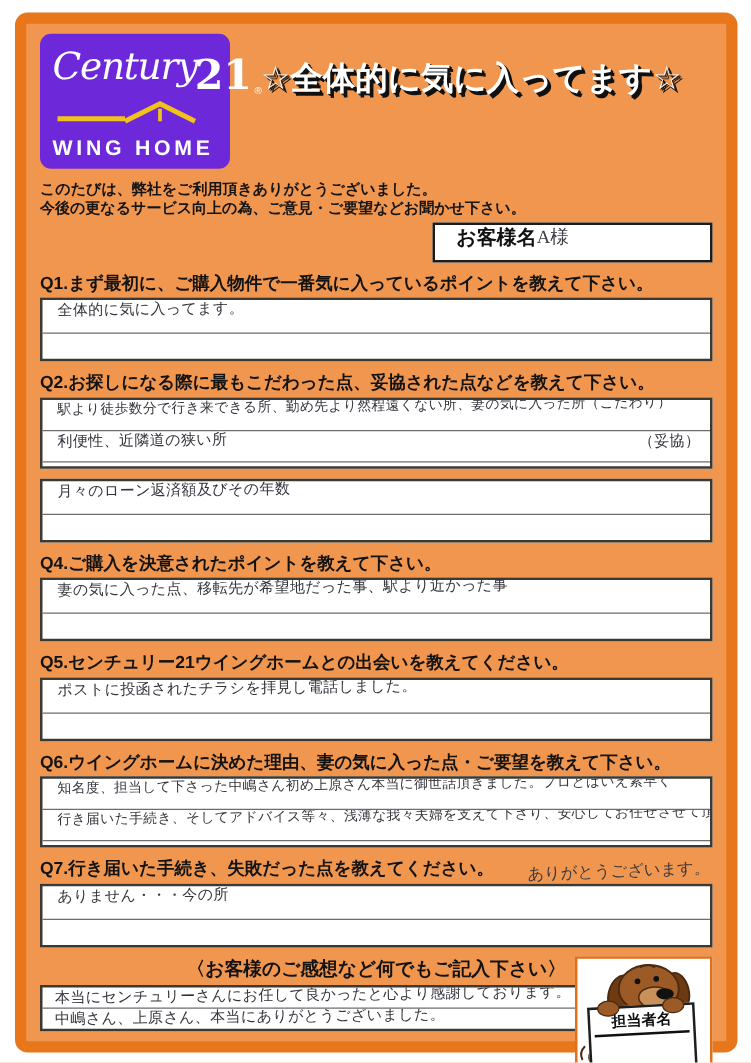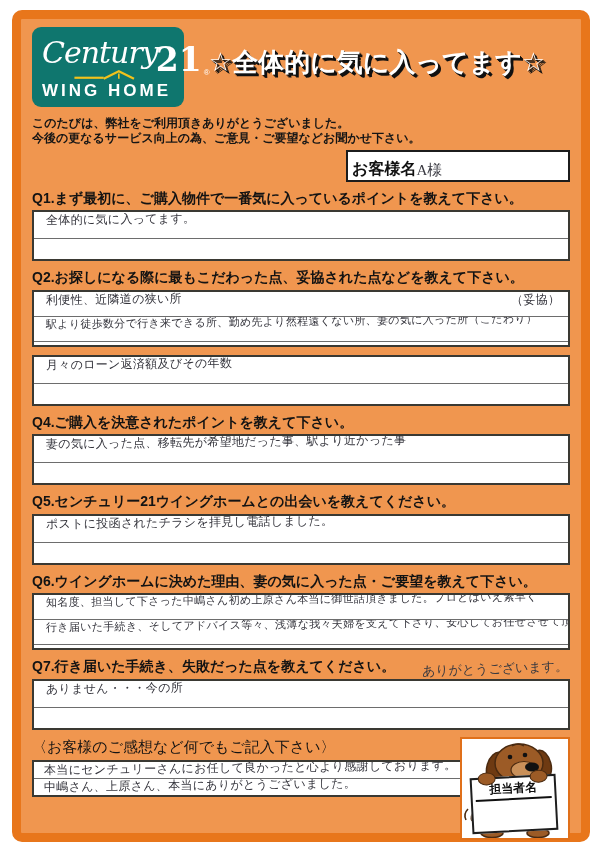--- a/index.html
+++ b/index.html
@@ -2,55 +2,55 @@
 <html><head>
 <meta charset="utf-8">
 <style>
   html,body{margin:0;padding:0;}
   .canvas{position:relative;width:601px;height:850px;background:#ffffff;overflow:hidden;
           font-family:"Liberation Sans","DejaVu Sans",sans-serif;}
   .sheet{position:absolute;left:12px;top:10px;width:578px;height:832px;box-sizing:border-box;
          background:#F0964F;border:9px solid #E8761B;border-radius:10px;padding:8px 11px 6px 11px;}
   
   .hdr{display:flex;align-items:flex-start;}
-  .logo{width:152px;height:80px;background:#0f766e;border-radius:9px;box-sizing:border-box;
+  .logo{width:152px;height:108px;background:#6d28d9;border-radius:9px;box-sizing:border-box;
         padding:8px 6px 6px 10px;display:flex;flex-direction:column;justify-content:space-between;flex:0 0 auto;}
   .logo-row1{color:#fff;line-height:1;white-space:nowrap;}
   .logo-century{font-family:"DejaVu Serif","Liberation Serif",serif;font-style:italic;font-size:30px;letter-spacing:-1px;}
   .logo-21{font-size:33px;font-weight:bold;position:relative;top:8px;left:-2px;font-family:"DejaVu Serif","Liberation Serif",serif;}
   .logo-reg{font-size:8px;position:relative;top:12px;}
   .logo-sub{color:#fff;font-weight:bold;font-size:17px;letter-spacing:3px;white-space:nowrap;}
   .titlewrap{flex:1;text-align:center;padding-top:18px;}
   .big-title{font-size:26px;font-weight:bold;color:#fff;letter-spacing:0px;white-space:nowrap;
              text-shadow:2px 2px 0 #111,3px 3px 0 #111,1px 1px 0 #111;}
   
   .intro{margin-top:9px;font-size:12px;font-weight:bold;color:#151515;line-height:1.28;}
   .cust-row{display:flex;justify-content:flex-end;margin-top:3px;}
-  .custbox{width:224px;height:32px;background:#fff;border:2px solid #1c1c1c;display:flex;align-items:flex-end;
-           box-sizing:border-box;padding:0 4px;}
+  .custbox{width:224px;height:32px;background:#fff;border:2px solid #1c1c1c;display:flex;align-items:flex-start;
+           box-sizing:border-box;padding:0 17px;}
   .custbox .lbl{font-weight:bold;font-size:16px;color:#111;}
   .custbox .val{font-family:"Liberation Serif","DejaVu Serif",serif;font-size:15px;color:#3c3c44;}
   
   .q{margin-top:8px;}
   .qlabel{font-size:14px;font-weight:bold;color:#131313;line-height:1.25;white-space:nowrap;}
   .qlabel-row{display:flex;align-items:flex-end;justify-content:space-between;position:relative;}
   .qbox{margin-top:3px;background:#fff;border:2px solid #3a3933;}
   .arow{height:26px;border-bottom:1px solid #6d6d6d;display:flex;align-items:flex-start;padding:0 8px 0 12px;overflow:hidden;}
   .arow.short{height:24px;}
   .arow.last{border-bottom:1px solid #6d6d6d;}
   .spacer2{height:3px;}
   .blank{height:20px;}
   .hand{font-size:12px;color:#34343c;white-space:nowrap;transform:rotate(-0.7deg);transform-origin:left center;
         letter-spacing:0.3px;}
   .hand.sm{font-size:11px;}
   .hand-right{margin-left:auto;transform:rotate(-1deg);}
   .thanks-note{position:absolute;right:2px;bottom:-2px;font-size:13px;color:#3a3a40;transform:rotate(-2deg);white-space:nowrap;}
   
   .bottom{position:relative;margin-top:8px;}
-  .cm-head{font-size:15px;font-weight:normal;color:#131313;white-space:nowrap;}
+  .cm-head{font-size:15px;font-weight:bold;color:#131313;white-space:nowrap;text-align:center;}
   .cm-box{margin-top:3px;width:438px;background:#fff;border:2px solid #3a3933;box-sizing:border-box;}
   .cm-row{height:16px;border-bottom:1px solid #6d6d6d;display:flex;padding:0 6px 0 10px;overflow:hidden;}
   .cm-row:last-child{border-bottom:none;}
   
   .dogpanel{position:absolute;right:0;top:-1px;width:110px;height:103px;background:#fff;border:2px solid #e0701a;
             box-sizing:border-box;}
   .dogpanel svg{position:absolute;left:0;top:0;}
   .sign{position:absolute;left:9px;top:37px;width:86px;height:56px;background:#fff;border:2px solid #1e1e1e;
         box-sizing:border-box;transform:rotate(-3deg);z-index:2;}
   .sign:before,.sign:after{content:"";position:absolute;top:-7px;width:16px;height:11px;background:#9C5B26;
@@ -101,27 +101,27 @@
         <div class="arow">
             <span class="hand">全体的に気に入ってます。</span>
           </div>
         <div class="blank"></div>
       </div>
     </div>
 
     <div class="q">
       <div class="qlabel">Q2.お探しになる際に最もこだわった点、妥協された点などを教えて下さい。</div>
       <div class="qbox">
+        <div class="arow short">
+            <span class="hand sm">駅より徒歩数分で行き来できる所、勤め先より然程遠くない所、妻の気に入った所（こだわり）</span>
+          </div>
         <div class="arow short last">
           <span class="hand">利便性、近隣道の狭い所</span>
           <span class="hand hand-right">（妥協）</span>
         </div>
-        <div class="arow short">
-            <span class="hand sm">駅より徒歩数分で行き来できる所、勤め先より然程遠くない所、妻の気に入った所（こだわり）</span>
-          </div>
         <div class="spacer2"></div>
       </div>
     </div>
 
     <div class="q">
       <div class="qbox">
         <div class="arow">
             <span class="hand">月々のローン返済額及びその年数</span>
           </div>
         <div class="blank"></div>

